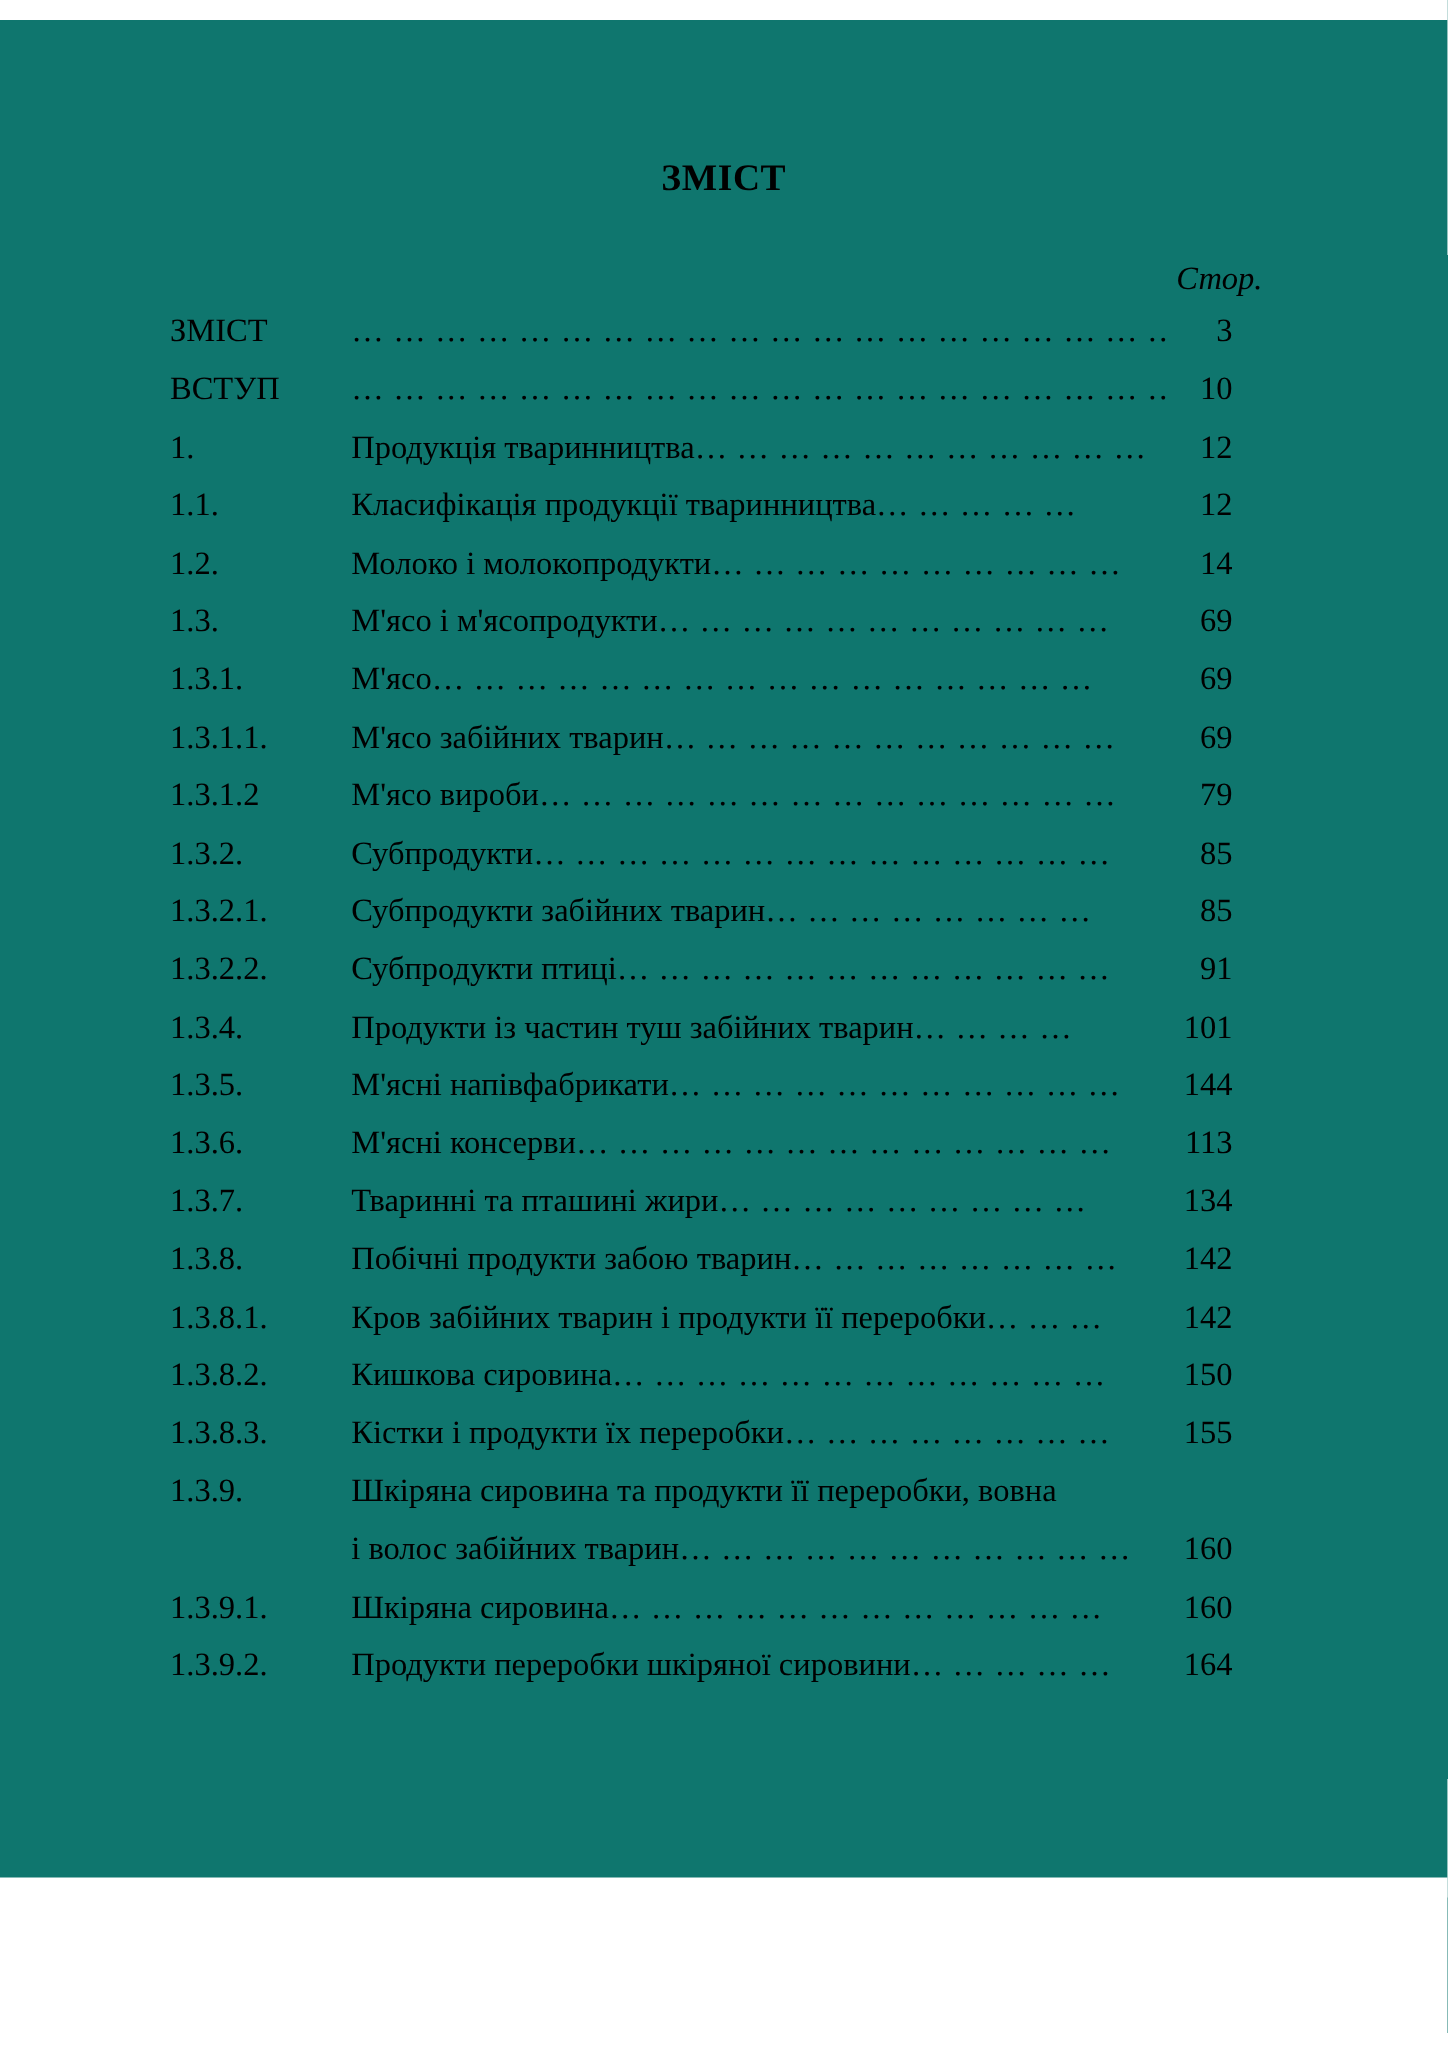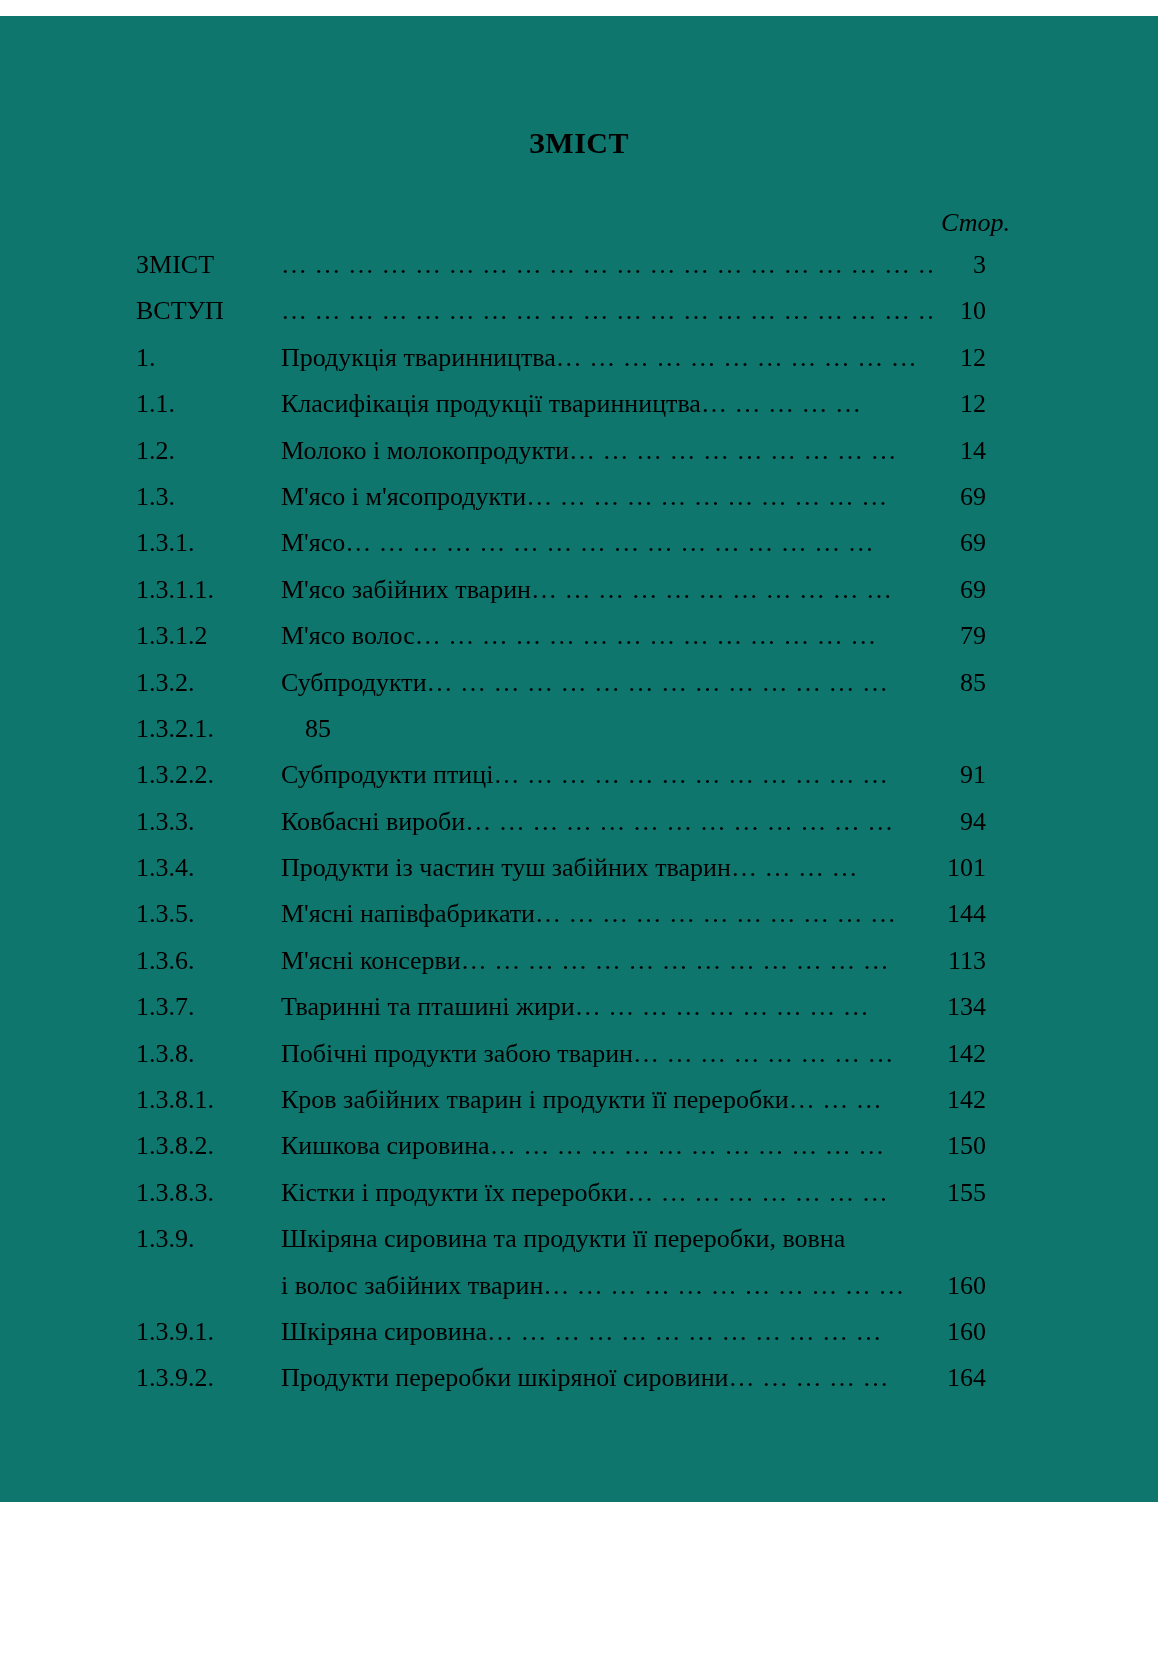--- a/index.html
+++ b/index.html
@@ -142,41 +142,37 @@
         <div class="entry"><span class="label">М'ясо</span><span class="leader">… … … … … … … … … … … … … … … …</span></div>
         <div class="pageno">69</div>
       </div>
       <div class="toc-row">
         <div class="num">1.3.1.1.</div>
         <div class="entry"><span class="label">М'ясо забійних тварин</span><span class="leader">… … … … … … … … … … …</span></div>
         <div class="pageno">69</div>
       </div>
       <div class="toc-row">
         <div class="num">1.3.1.2</div>
-        <div class="entry"><span class="label">М'ясо волос</span><span class="leader">… … … … … … … … … … … … … …</span></div>
+        <div class="entry"><span class="label">М'ясо вироби</span><span class="leader">… … … … … … … … … … … … … …</span></div>
         <div class="pageno">79</div>
       </div>
       <div class="toc-row">
         <div class="num">1.3.2.</div>
         <div class="entry"><span class="label">Субпродукти</span><span class="leader">… … … … … … … … … … … … … …</span></div>
         <div class="pageno">85</div>
       </div>
       <div class="toc-row">
         <div class="num">1.3.2.1.</div>
+        <div class="entry"><span class="label">Субпродукти забійних тварин</span><span class="leader">… … … … … … … …</span></div>
         <div class="pageno">85</div>
       </div>
       <div class="toc-row">
         <div class="num">1.3.2.2.</div>
         <div class="entry"><span class="label">Субпродукти птиці</span><span class="leader">… … … … … … … … … … … …</span></div>
         <div class="pageno">91</div>
-      </div>
-      <div class="toc-row">
-        <div class="num">1.3.3.</div>
-        <div class="entry"><span class="label">Ковбасні вироби</span><span class="leader">… … … … … … … … … … … … …</span></div>
-        <div class="pageno">94</div>
       </div>
       <div class="toc-row">
         <div class="num">1.3.4.</div>
         <div class="entry"><span class="label">Продукти із частин туш забійних тварин</span><span class="leader">… … … …</span></div>
         <div class="pageno">101</div>
       </div>
       <div class="toc-row">
         <div class="num">1.3.5.</div>
         <div class="entry"><span class="label">М'ясні напівфабрикати</span><span class="leader">… … … … … … … … … … …</span></div>
         <div class="pageno">144</div>

